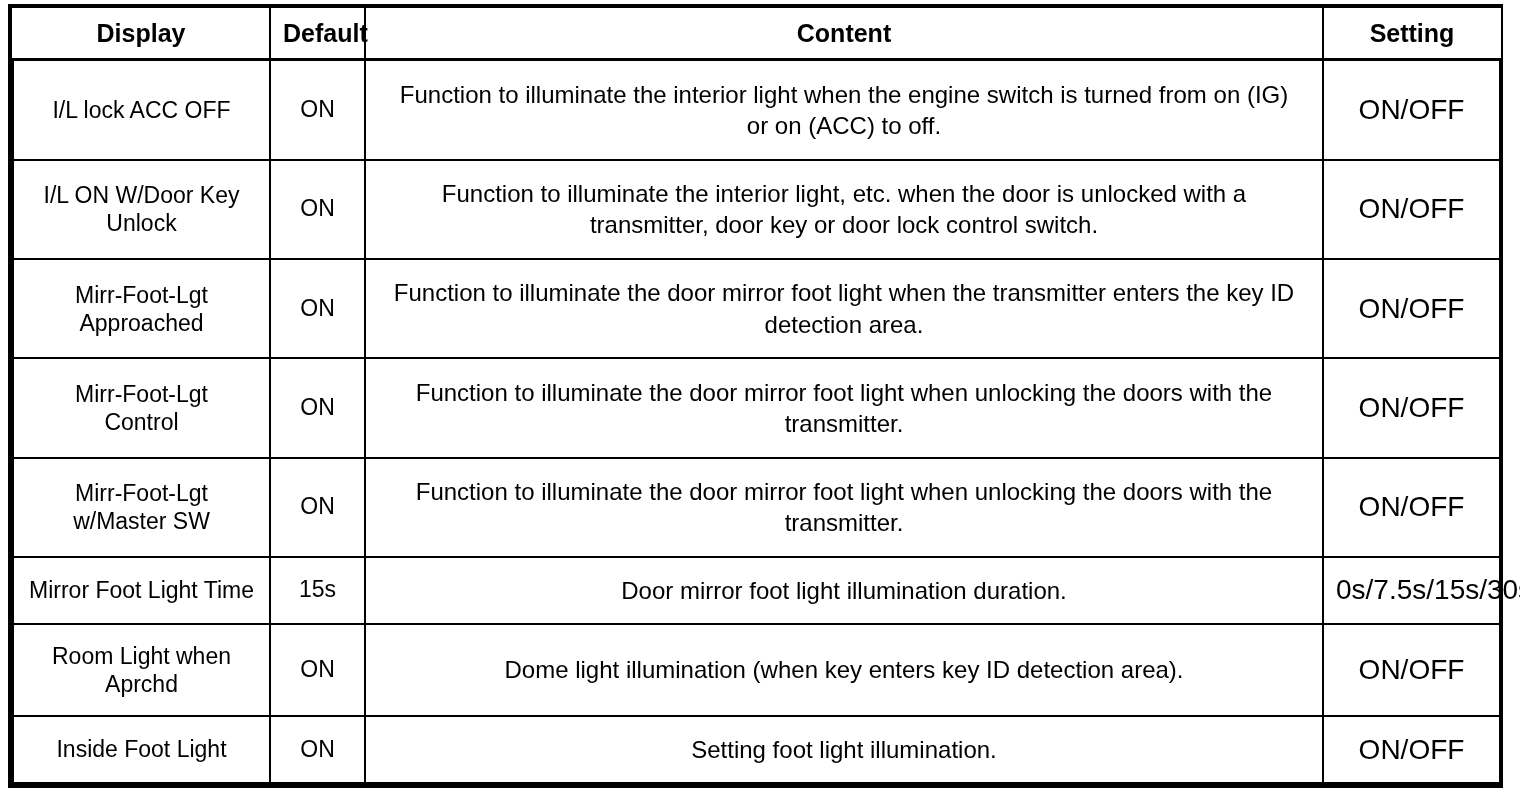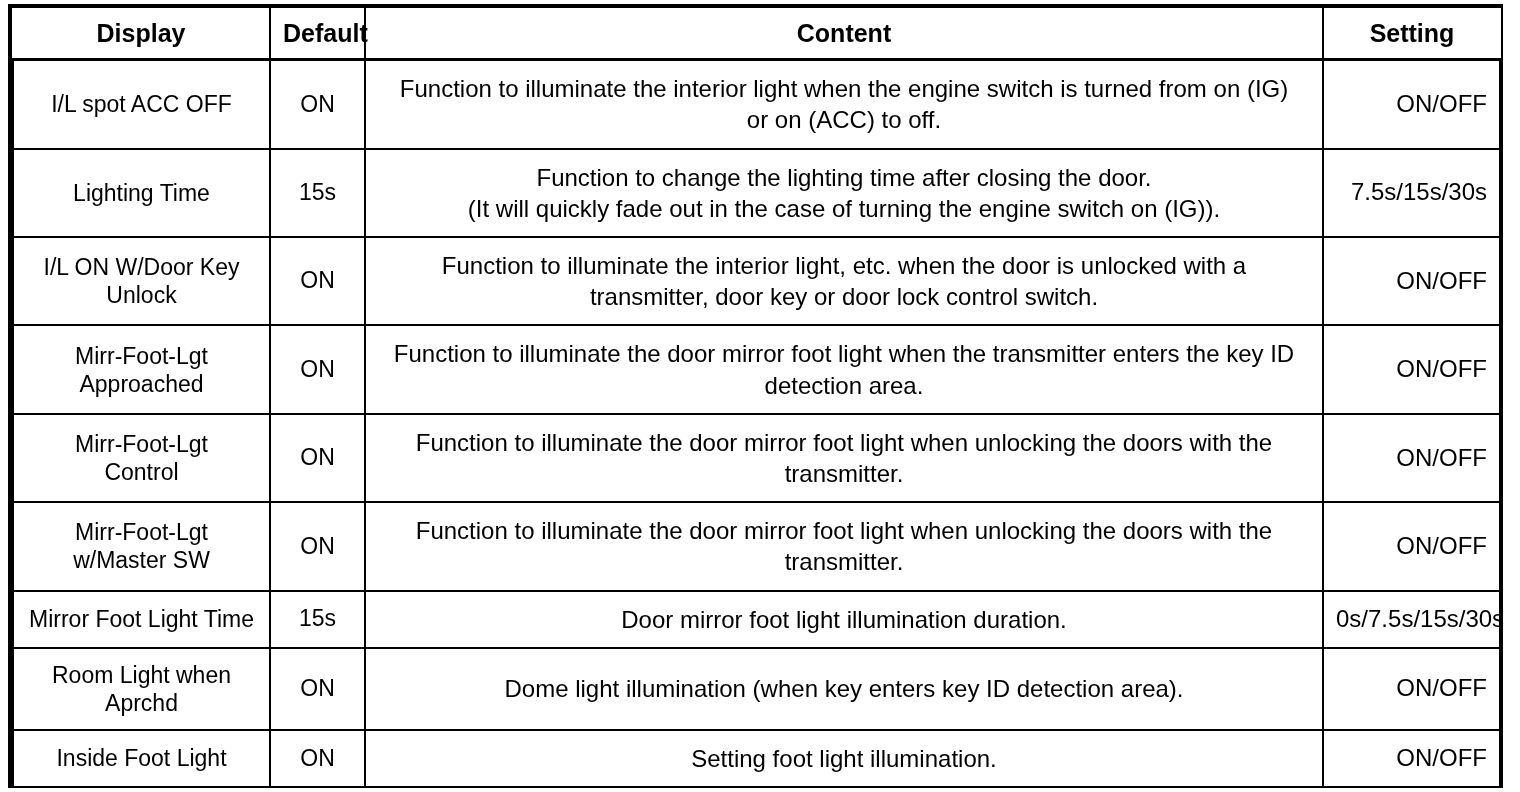--- a/index.html
+++ b/index.html
@@ -87,22 +87,22 @@
     padding: 2px 4px;
     margin-left: 12px;
   }
   td.cell-content {
     text-align: center;
     font-size: 24px;
     line-height: 1.3;
     padding: 4px 0 4px 9px;
   }
   td.cell-setting {
-    text-align: right;
-    font-size: 24px;
+    text-align: center;
+    font-size: 28px;
     line-height: 1.2;
     padding: 2px 2px;
     border-right: none;
   }
   tr.last-row > td { border-bottom: none; }
 
   .content-line { display: block; white-space: nowrap; }
   .disp-line { display: block; }
 </style>
 </head>
@@ -121,39 +121,28 @@
         <tr class="header-row">
           <th class="th-display">Display</th>
           <th class="th-default">Default</th>
           <th class="th-content">Content</th>
           <th class="th-setting">Setting</th>
         </tr>
       </thead>
       <tbody id="table-body">
           <tr>
             <td class="cell-display">
-              <span class="disp-line">I/L spot ACC OFF</span>
+              <span class="disp-line">I/L lock ACC OFF</span>
             </td>
             <td class="cell-default">ON</td>
             <td class="cell-content">
               <span class="content-line">Function to illuminate the interior light when the engine switch is turned from on (IG)</span>
               <span class="content-line">or on (ACC) to off.</span>
             </td>
             <td class="cell-setting">ON/OFF</td>
-          </tr>
-          <tr>
-            <td class="cell-display">
-              <span class="disp-line">Lighting Time</span>
-            </td>
-            <td class="cell-default">15s</td>
-            <td class="cell-content">
-              <span class="content-line">Function to change the lighting time after closing the door.</span>
-              <span class="content-line">(It will quickly fade out in the case of turning the engine switch on (IG)).</span>
-            </td>
-            <td class="cell-setting">7.5s/15s/30s</td>
           </tr>
           <tr>
             <td class="cell-display">
               <span class="disp-line">I/L ON W/Door Key</span>
               <span class="disp-line">Unlock</span>
             </td>
             <td class="cell-default">ON</td>
             <td class="cell-content">
               <span class="content-line">Function to illuminate the interior light, etc. when the door is unlocked with a</span>
               <span class="content-line">transmitter, door key or door lock control switch.</span>

